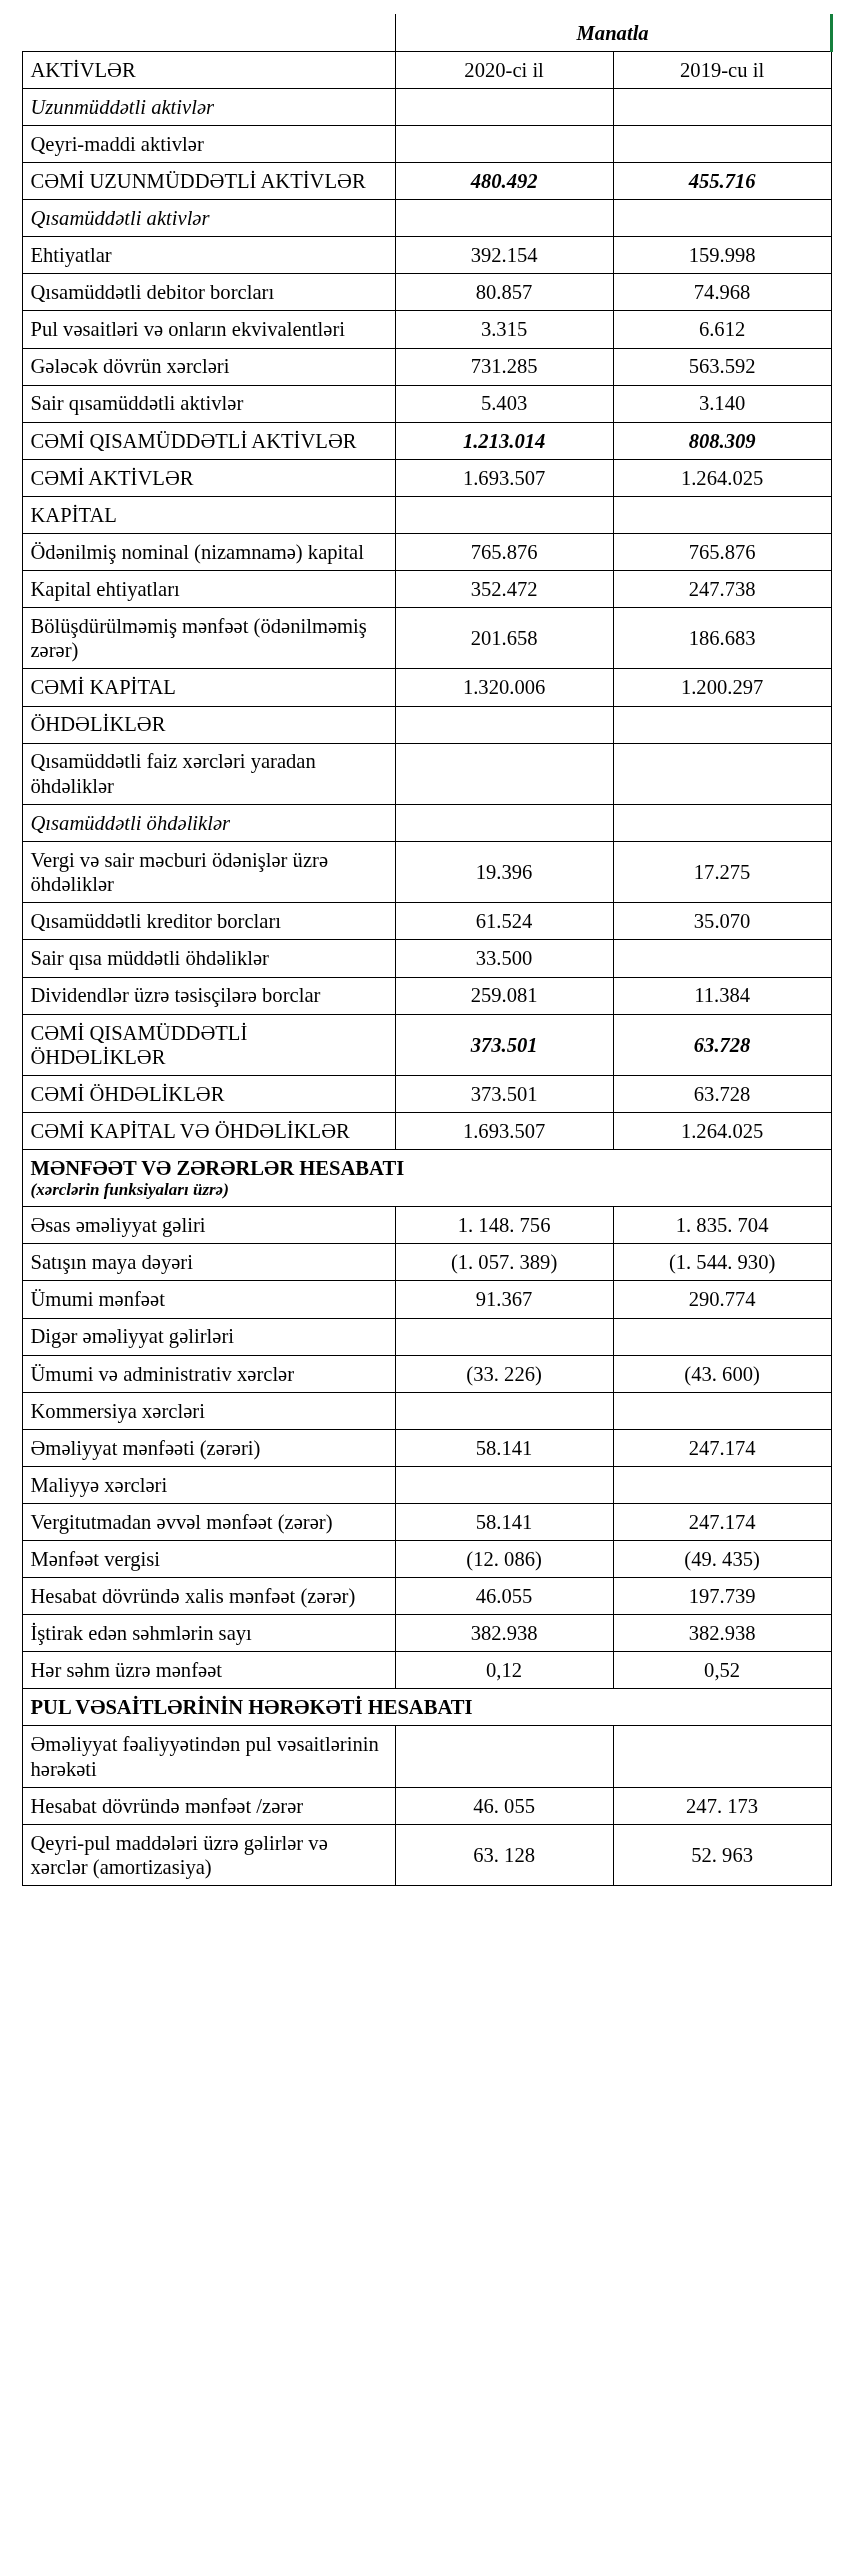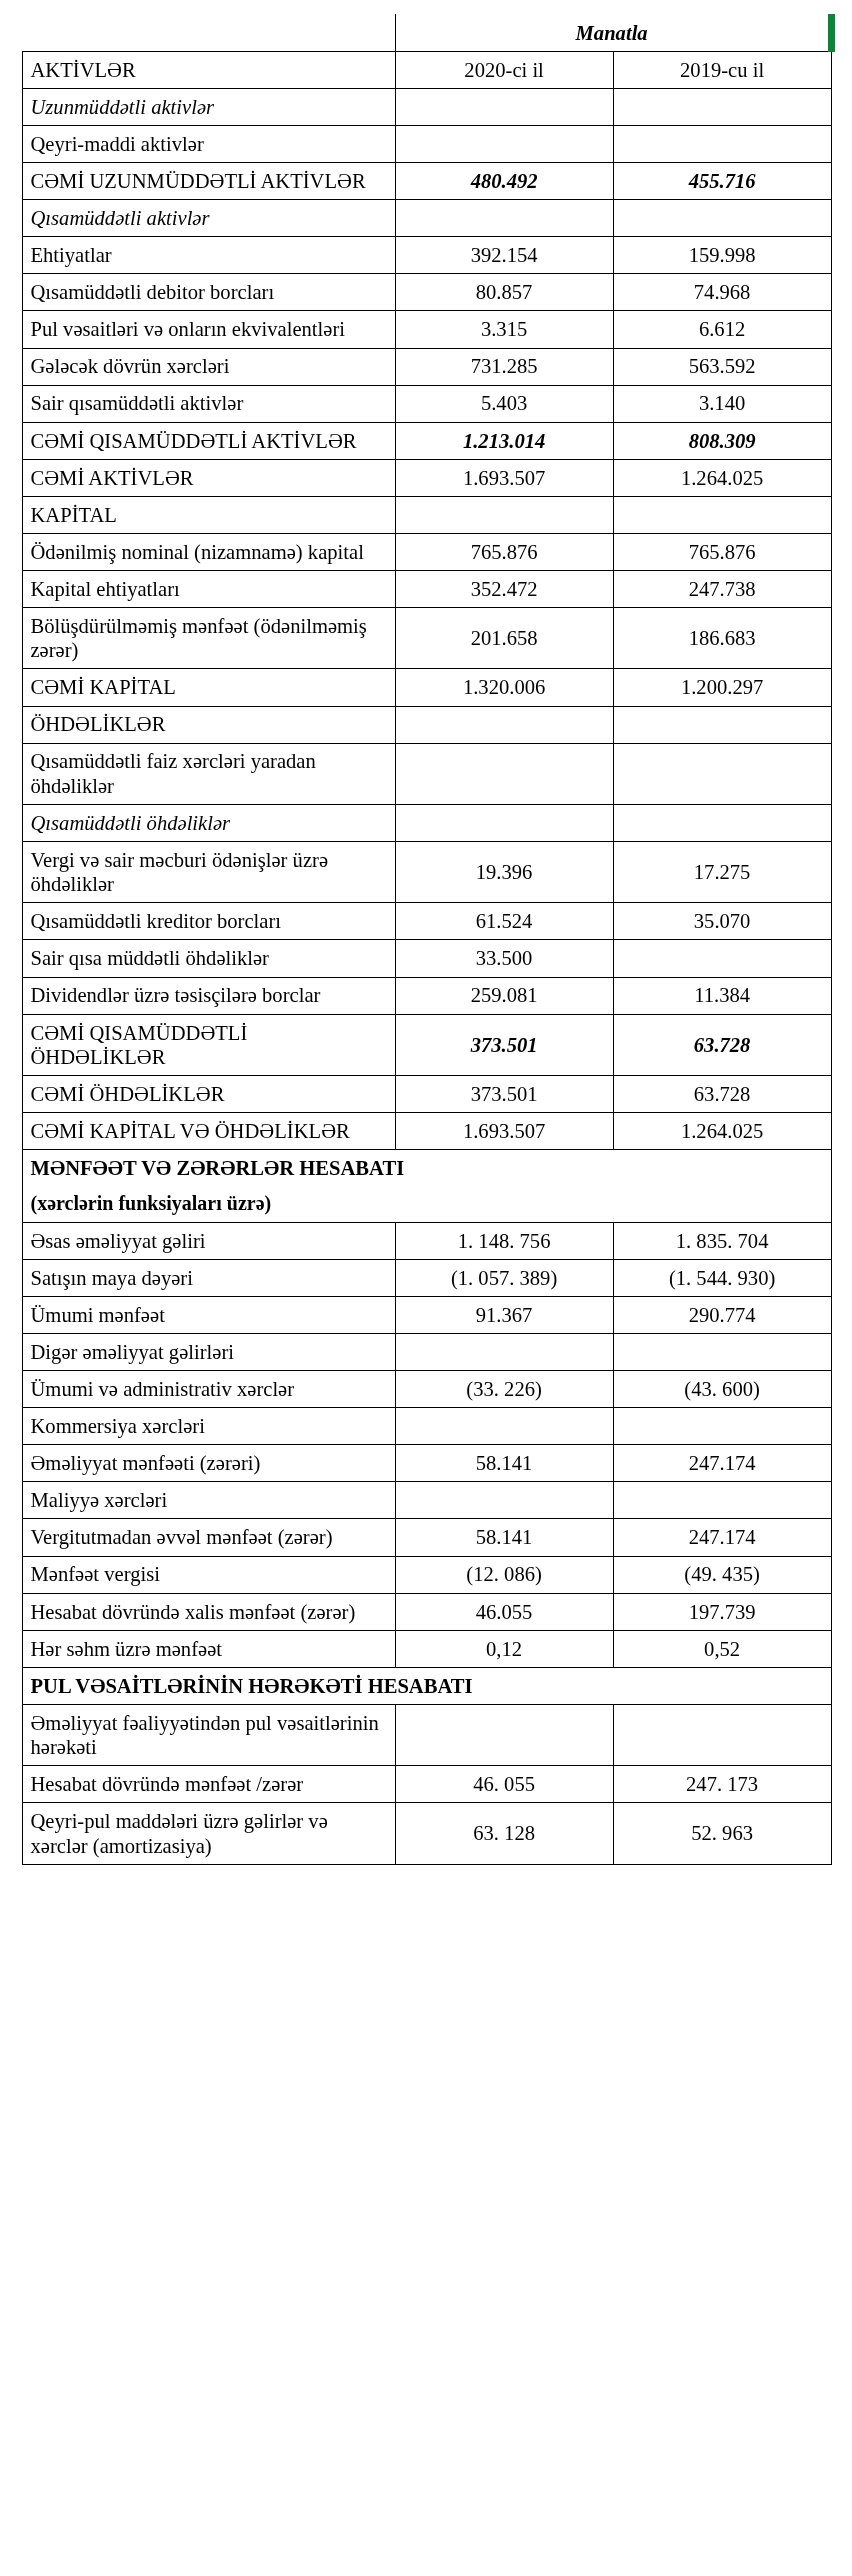--- a/index.html
+++ b/index.html
@@ -41,30 +41,30 @@
   .i { font-style: italic; }
   .bi { font-weight: bold; font-style: italic; }
 
   
   tr.hdr-top td.blank {
     border-left: 1px solid #ffffff;
     border-top: 1px solid #ffffff;
   }
   tr.hdr-top td.manatla {
     border-top: 1px solid #ffffff;
-    border-right: 7px solid #15803d;
+    border-right: 3px solid #15803d;
   }
   .section-head td {
     text-align: left;
     font-weight: bold;
     font-size: 20.6px;
   }
   .sub-ital {
-    font-size: 20px;
-    margin-top: 12px;
+    font-style: italic;
+    font-size: 17px;
   }
   .two-line { line-height: 1.15; }
 </style>
 </head>
 <body>
 
 <div class="page">
   <table class="fin">
     <colgroup>
       <col class="c-label">
@@ -307,20 +307,25 @@
         <td class="num">(12. 086)</td>
         <td class="num">(49. 435)</td>
       </tr>
 
       <tr>
         <td class="lbl b two-line">Hesabat dövründə xalis mənfəət (zərər)</td>
         <td class="num b">46.055</td>
         <td class="num b">197.739</td>
       </tr>
 
+      <tr>
+        <td class="lbl">İştirak edən səhmlərin sayı</td>
+        <td class="num">382.938</td>
+        <td class="num">382.938</td>
+      </tr>
 
       <tr>
         <td class="lbl">Hər səhm üzrə mənfəət</td>
         <td class="num b">0,12</td>
         <td class="num b">0,52</td>
       </tr>
 
       <tr class="section-head">
         <td colspan="3">PUL VƏSAİTLƏRİNİN HƏRƏKƏTİ HESABATI</td>
       </tr>

